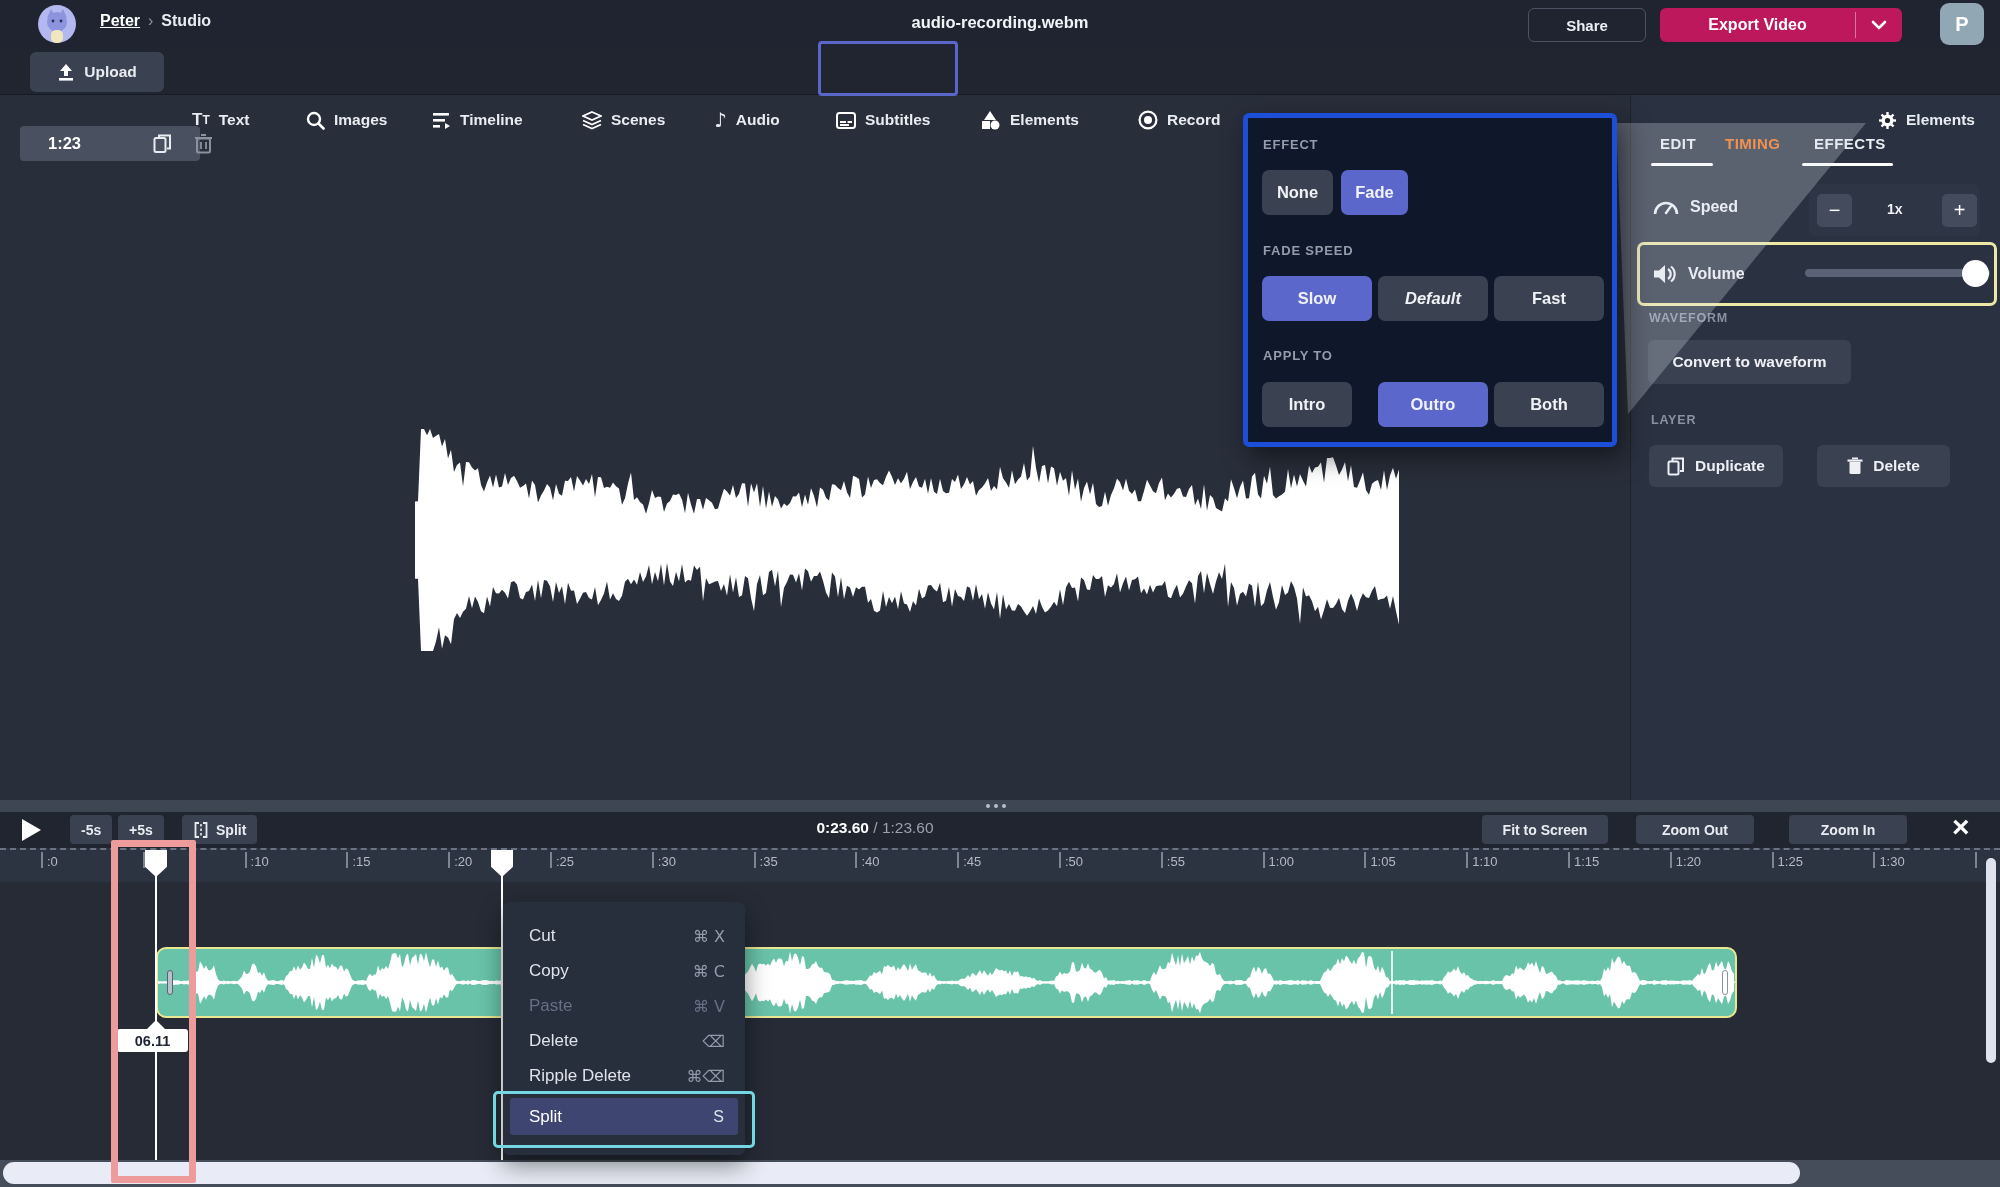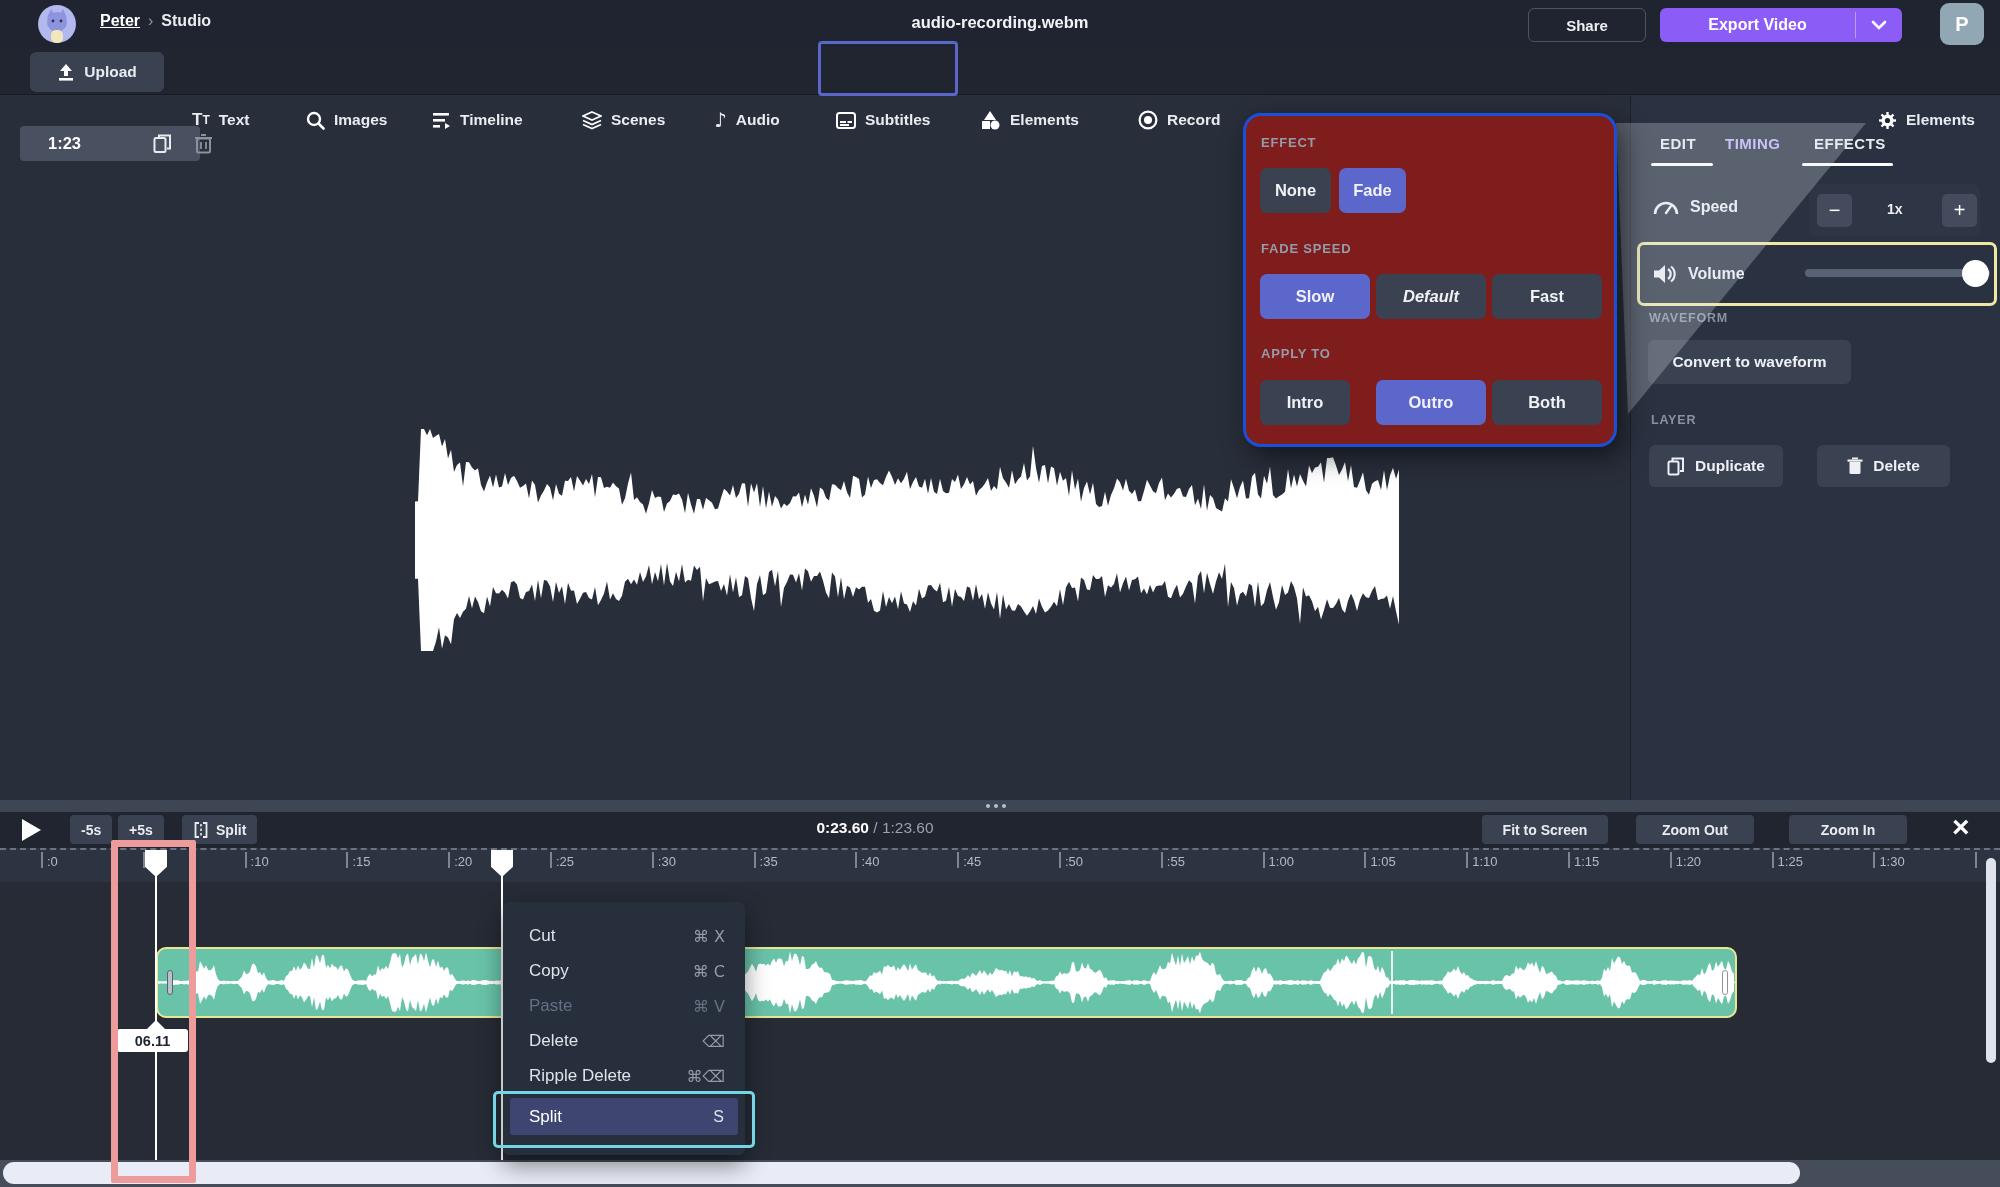--- a/index.html
+++ b/index.html
@@ -7,48 +7,48 @@
   #app{position:relative;width:2000px;height:1187px;background:#282e3a;overflow:hidden;color:#e9ecf1;}
   .abs{position:absolute;}
   
   .topbar{left:0;top:0;width:2000px;height:48px;background:#1f2430;z-index:20;}
   .toolbar{left:0;top:48px;width:2000px;height:47px;background:#20252f;border-bottom:1px solid #171b24;z-index:20;}
   .crumb{display:flex;align-items:center;gap:8px;font-size:16px;font-weight:bold;}
   .crumb .user{color:#fff;text-decoration:underline;cursor:pointer;}
   .crumb .sep{color:#8a93a2;font-weight:normal;}
   .doc-title{left:0;top:13px;width:2000px;text-align:center;font-size:16.5px;font-weight:bold;color:#f2f4f8;pointer-events:none;}
   .btn-share{left:1528px;top:8px;width:118px;height:34px;border:1.5px solid #4a5264;border-radius:6px;display:flex;align-items:center;justify-content:center;font-size:15px;font-weight:bold;color:#eef0f4;cursor:pointer;background:transparent;}
-  .btn-export{left:1660px;top:8px;width:242px;height:34px;border-radius:6px;background:#8b5cf6;display:flex;align-items:stretch;cursor:pointer;overflow:hidden;}
+  .btn-export{left:1660px;top:8px;width:242px;height:34px;border-radius:6px;background:#be185d;display:flex;align-items:stretch;cursor:pointer;overflow:hidden;}
   .btn-export .lbl{flex:1;display:flex;align-items:center;justify-content:center;font-size:16px;font-weight:bold;color:#fff;}
   .btn-export .div{width:1px;background:rgba(255,255,255,.4);margin:4px 0;}
   .btn-export .chv{width:46px;display:flex;align-items:center;justify-content:center;}
   .avatar-p{left:1940px;top:3px;width:44px;height:42px;border-radius:9px;background:#91a7b3;display:flex;align-items:center;justify-content:center;font-size:20px;font-weight:bold;color:#fff;cursor:pointer;}
   .tb-item{top:57px;height:30px;display:flex;align-items:center;gap:9px;font-size:15.5px;font-weight:bold;color:#e9ecf1;cursor:pointer;}
   .upload-chip{left:30px;top:52px;width:134px;height:40px;background:#3a4150;border-radius:6px;display:flex;align-items:center;justify-content:center;gap:9px;font-size:15.5px;font-weight:bold;cursor:pointer;}
   .subtitles-box{left:818px;top:41px;width:140px;height:55px;border:3.5px solid #5b66c9;border-radius:4px;z-index:22;pointer-events:none;}
   
   .canvas{left:0;top:95px;width:2000px;height:705px;background:#282e3a;z-index:1;}
   .time-chip{left:20px;top:126px;width:180px;height:35px;background:#49505f;border-radius:4px;display:flex;align-items:center;z-index:4;}
   .time-chip .t{font-size:16.5px;font-weight:bold;margin-left:28px;color:#fff;}
   
   .sidebar{left:1630px;top:95px;width:370px;height:705px;background:#2a3140;border-left:1px solid #1d222c;z-index:5;}
   .tab{position:absolute;font-size:15px;font-weight:bold;letter-spacing:.5px;cursor:pointer;}
-  .tab.dim{color:#c4b5fd;}
+  .tab.dim{color:#f97316;}
   .tab-underline{position:absolute;height:3px;background:#fff;border-radius:2px;}
   .side-label{position:absolute;font-size:12.5px;font-weight:bold;letter-spacing:.8px;color:#8a92a2;}
   .row-label{position:absolute;display:flex;align-items:center;gap:11px;font-size:16px;font-weight:bold;color:#eef0f5;}
   .speed-box{left:1809px;top:184px;width:171px;height:52px;background:#2e3544;border-radius:6px;z-index:6;}
   .pm-btn{position:absolute;top:10px;width:35px;height:33px;background:#434b5c;border-radius:5px;color:#fff;font-size:20px;display:flex;align-items:center;justify-content:center;cursor:pointer;}
   .speed-val{position:absolute;top:17px;left:78px;font-size:14px;font-weight:bold;color:#f0f2f6;}
   .vol-highlight{left:1637px;top:242px;width:360px;height:64px;border:3px solid #efe8a5;border-radius:7px;z-index:7;}
   .vol-track{left:1805px;top:269px;width:185px;height:8px;background:#5a6276;border-radius:4px;z-index:6;cursor:pointer;}
   .vol-knob{left:1962px;top:260px;width:27px;height:27px;border-radius:50%;background:#fff;z-index:7;cursor:pointer;}
   .side-btn{position:absolute;background:#3a4150;border-radius:6px;display:flex;align-items:center;justify-content:center;gap:10px;font-size:15.5px;font-weight:bold;color:#eef0f5;cursor:pointer;z-index:6;}
   
-  .popup{left:1243px;top:113px;width:374px;height:334px;background:#7f1d1d;border:3px solid #1d4ed8;border-radius:18px;z-index:40;box-shadow:6px 10px 26px rgba(0,0,0,.5);}
+  .popup{left:1243px;top:113px;width:374px;height:334px;background:#0f172a;border:5px solid #1d4ed8;border-radius:6px;z-index:40;box-shadow:6px 10px 26px rgba(0,0,0,.5);}
   .pop-label{position:absolute;font-size:13px;font-weight:bold;letter-spacing:.8px;color:#949caa;}
   .pop-btn{position:absolute;height:45px;background:#3a4150;border-radius:7px;display:flex;align-items:center;justify-content:center;font-size:16.5px;font-weight:bold;color:#f0f2f6;cursor:pointer;}
   .pop-btn.sel{background:#5c67cc;}
   .beam{left:1600px;top:108px;width:420px;height:330px;z-index:30;pointer-events:none;}
   
   .divider-strip{left:0;top:800px;width:2000px;height:12px;background:#3e4553;z-index:10;cursor:row-resize;}
   .dots{position:absolute;left:986px;top:4px;display:flex;gap:4px;}
   .dots i{width:4px;height:4px;border-radius:50%;background:#b9c0cc;}
   .controls{left:0;top:812px;width:2000px;height:36px;background:#20252f;z-index:10;}
   .ctl-chip{position:absolute;top:3px;height:29px;background:#3a4150;border-radius:4px;display:flex;align-items:center;justify-content:center;gap:7px;font-size:14px;font-weight:bold;color:#e9ecf1;cursor:pointer;padding:0 11px;}

